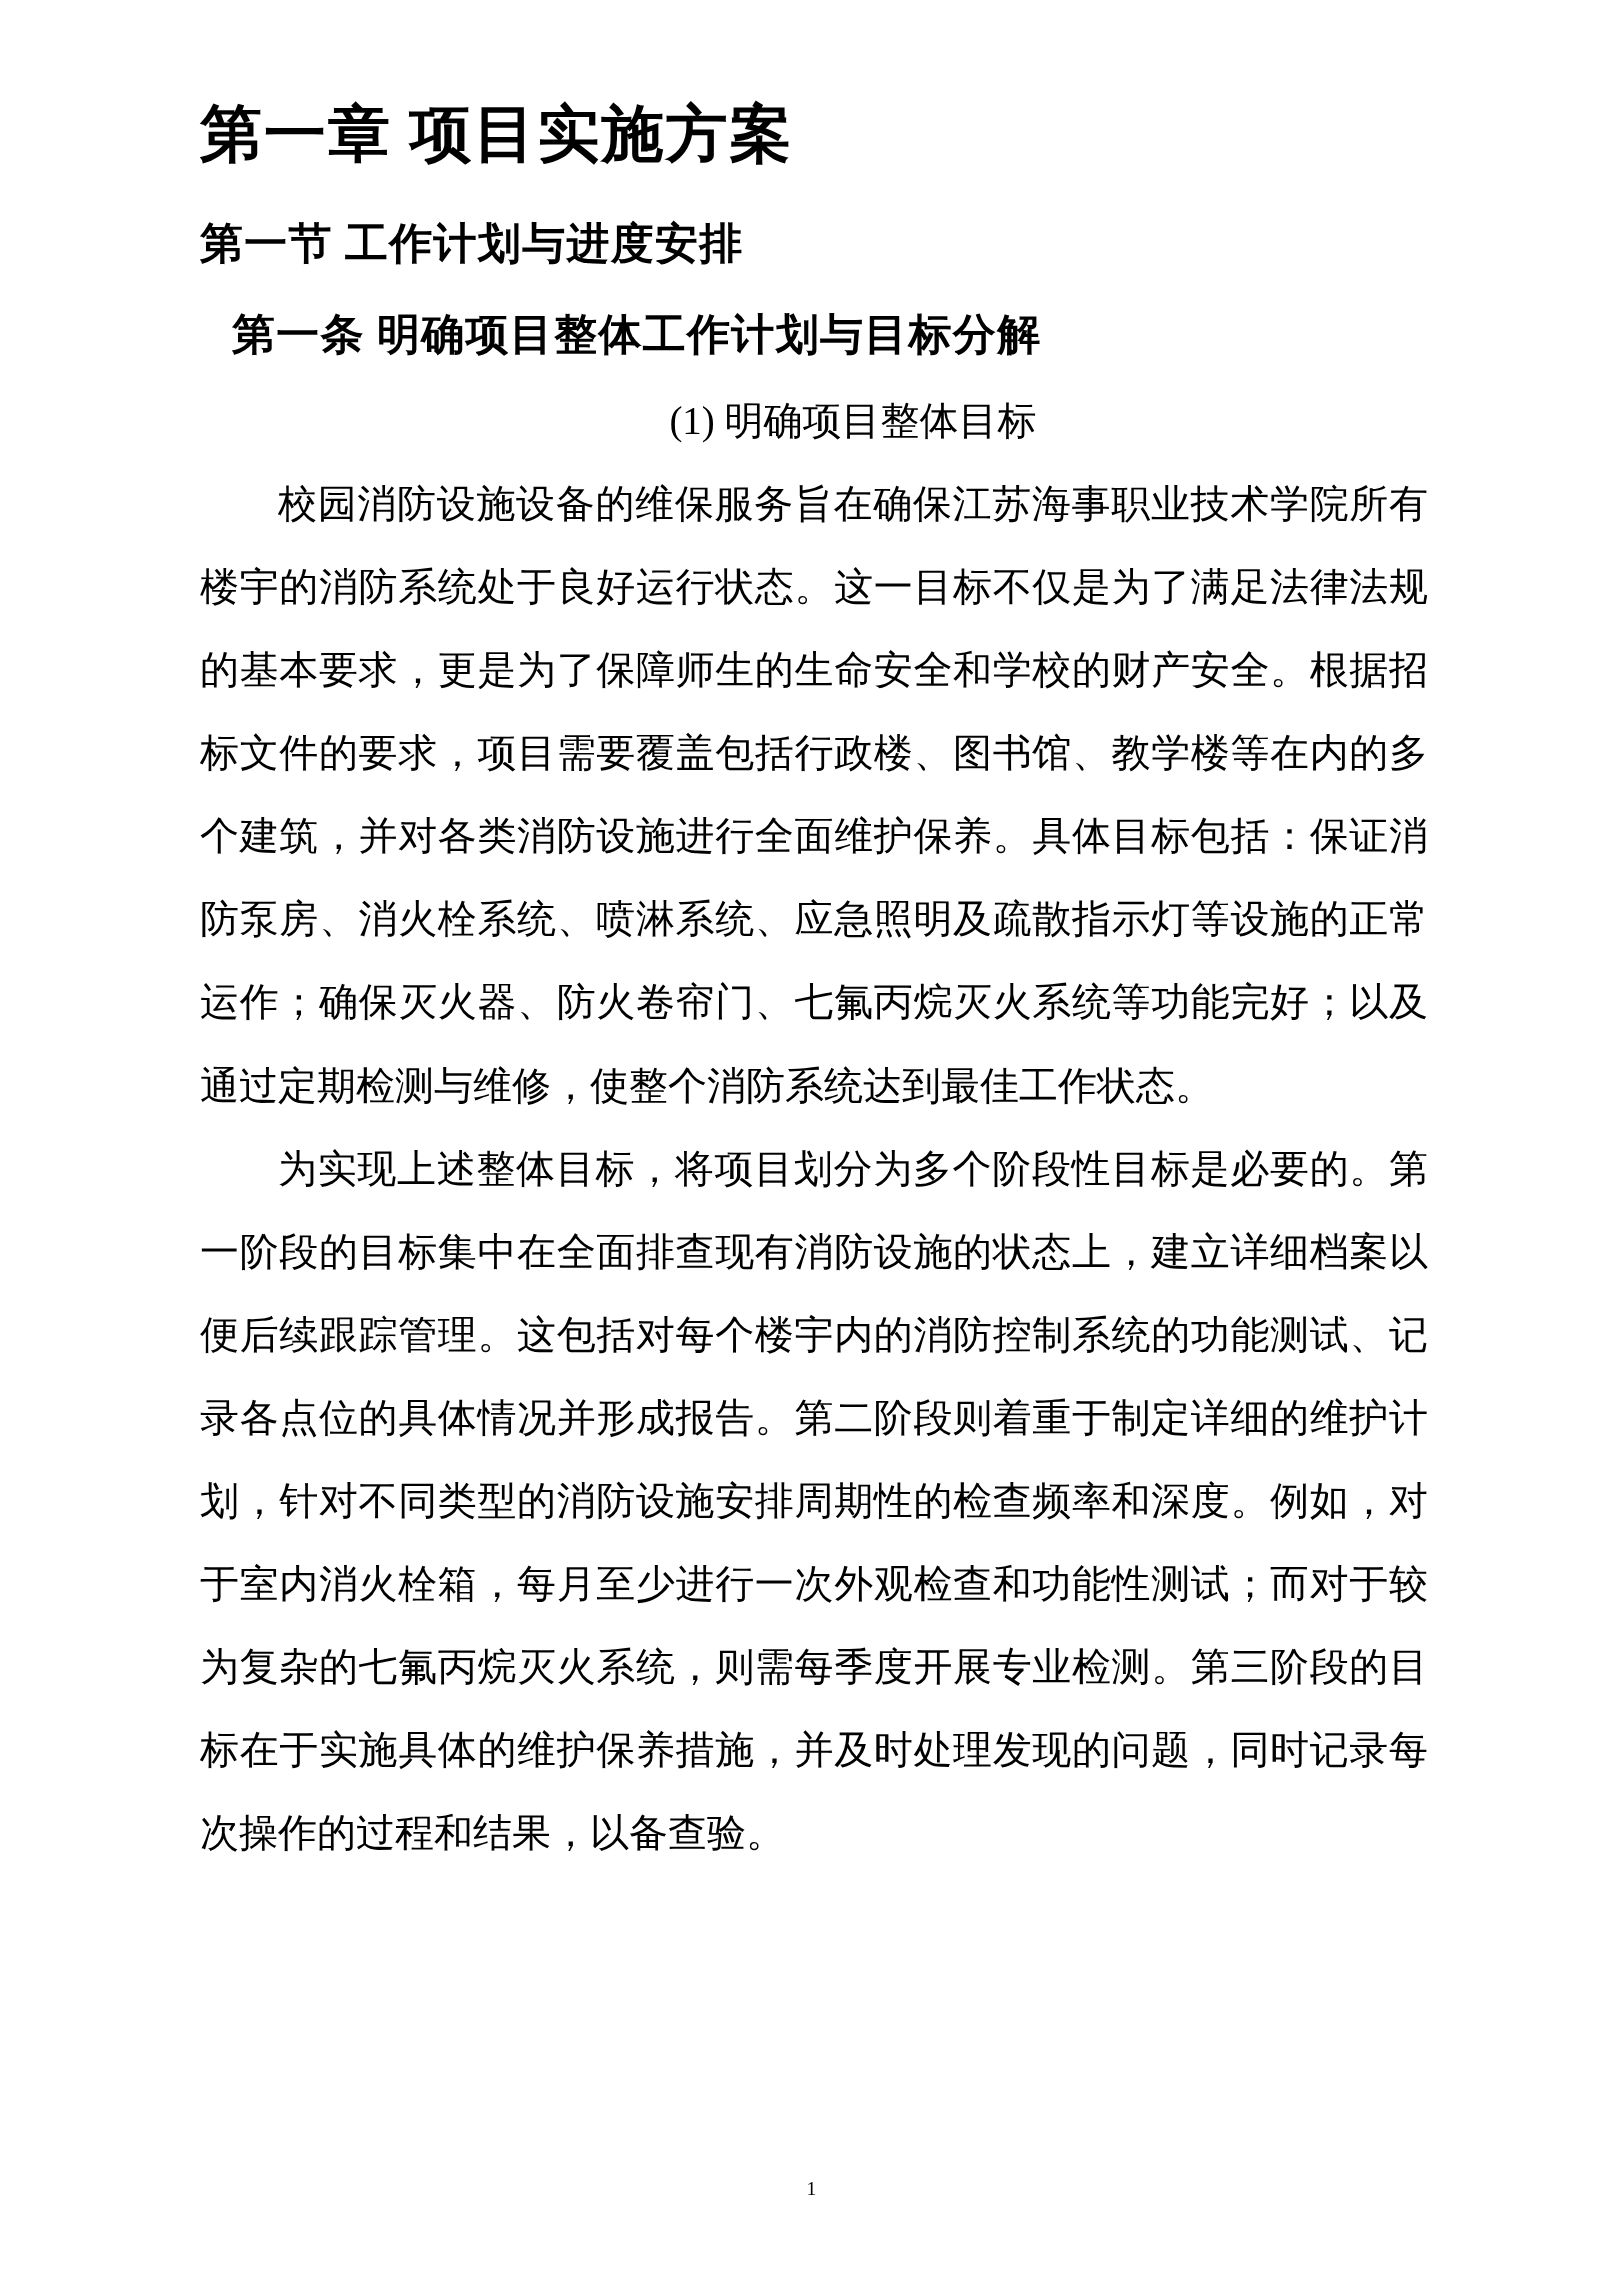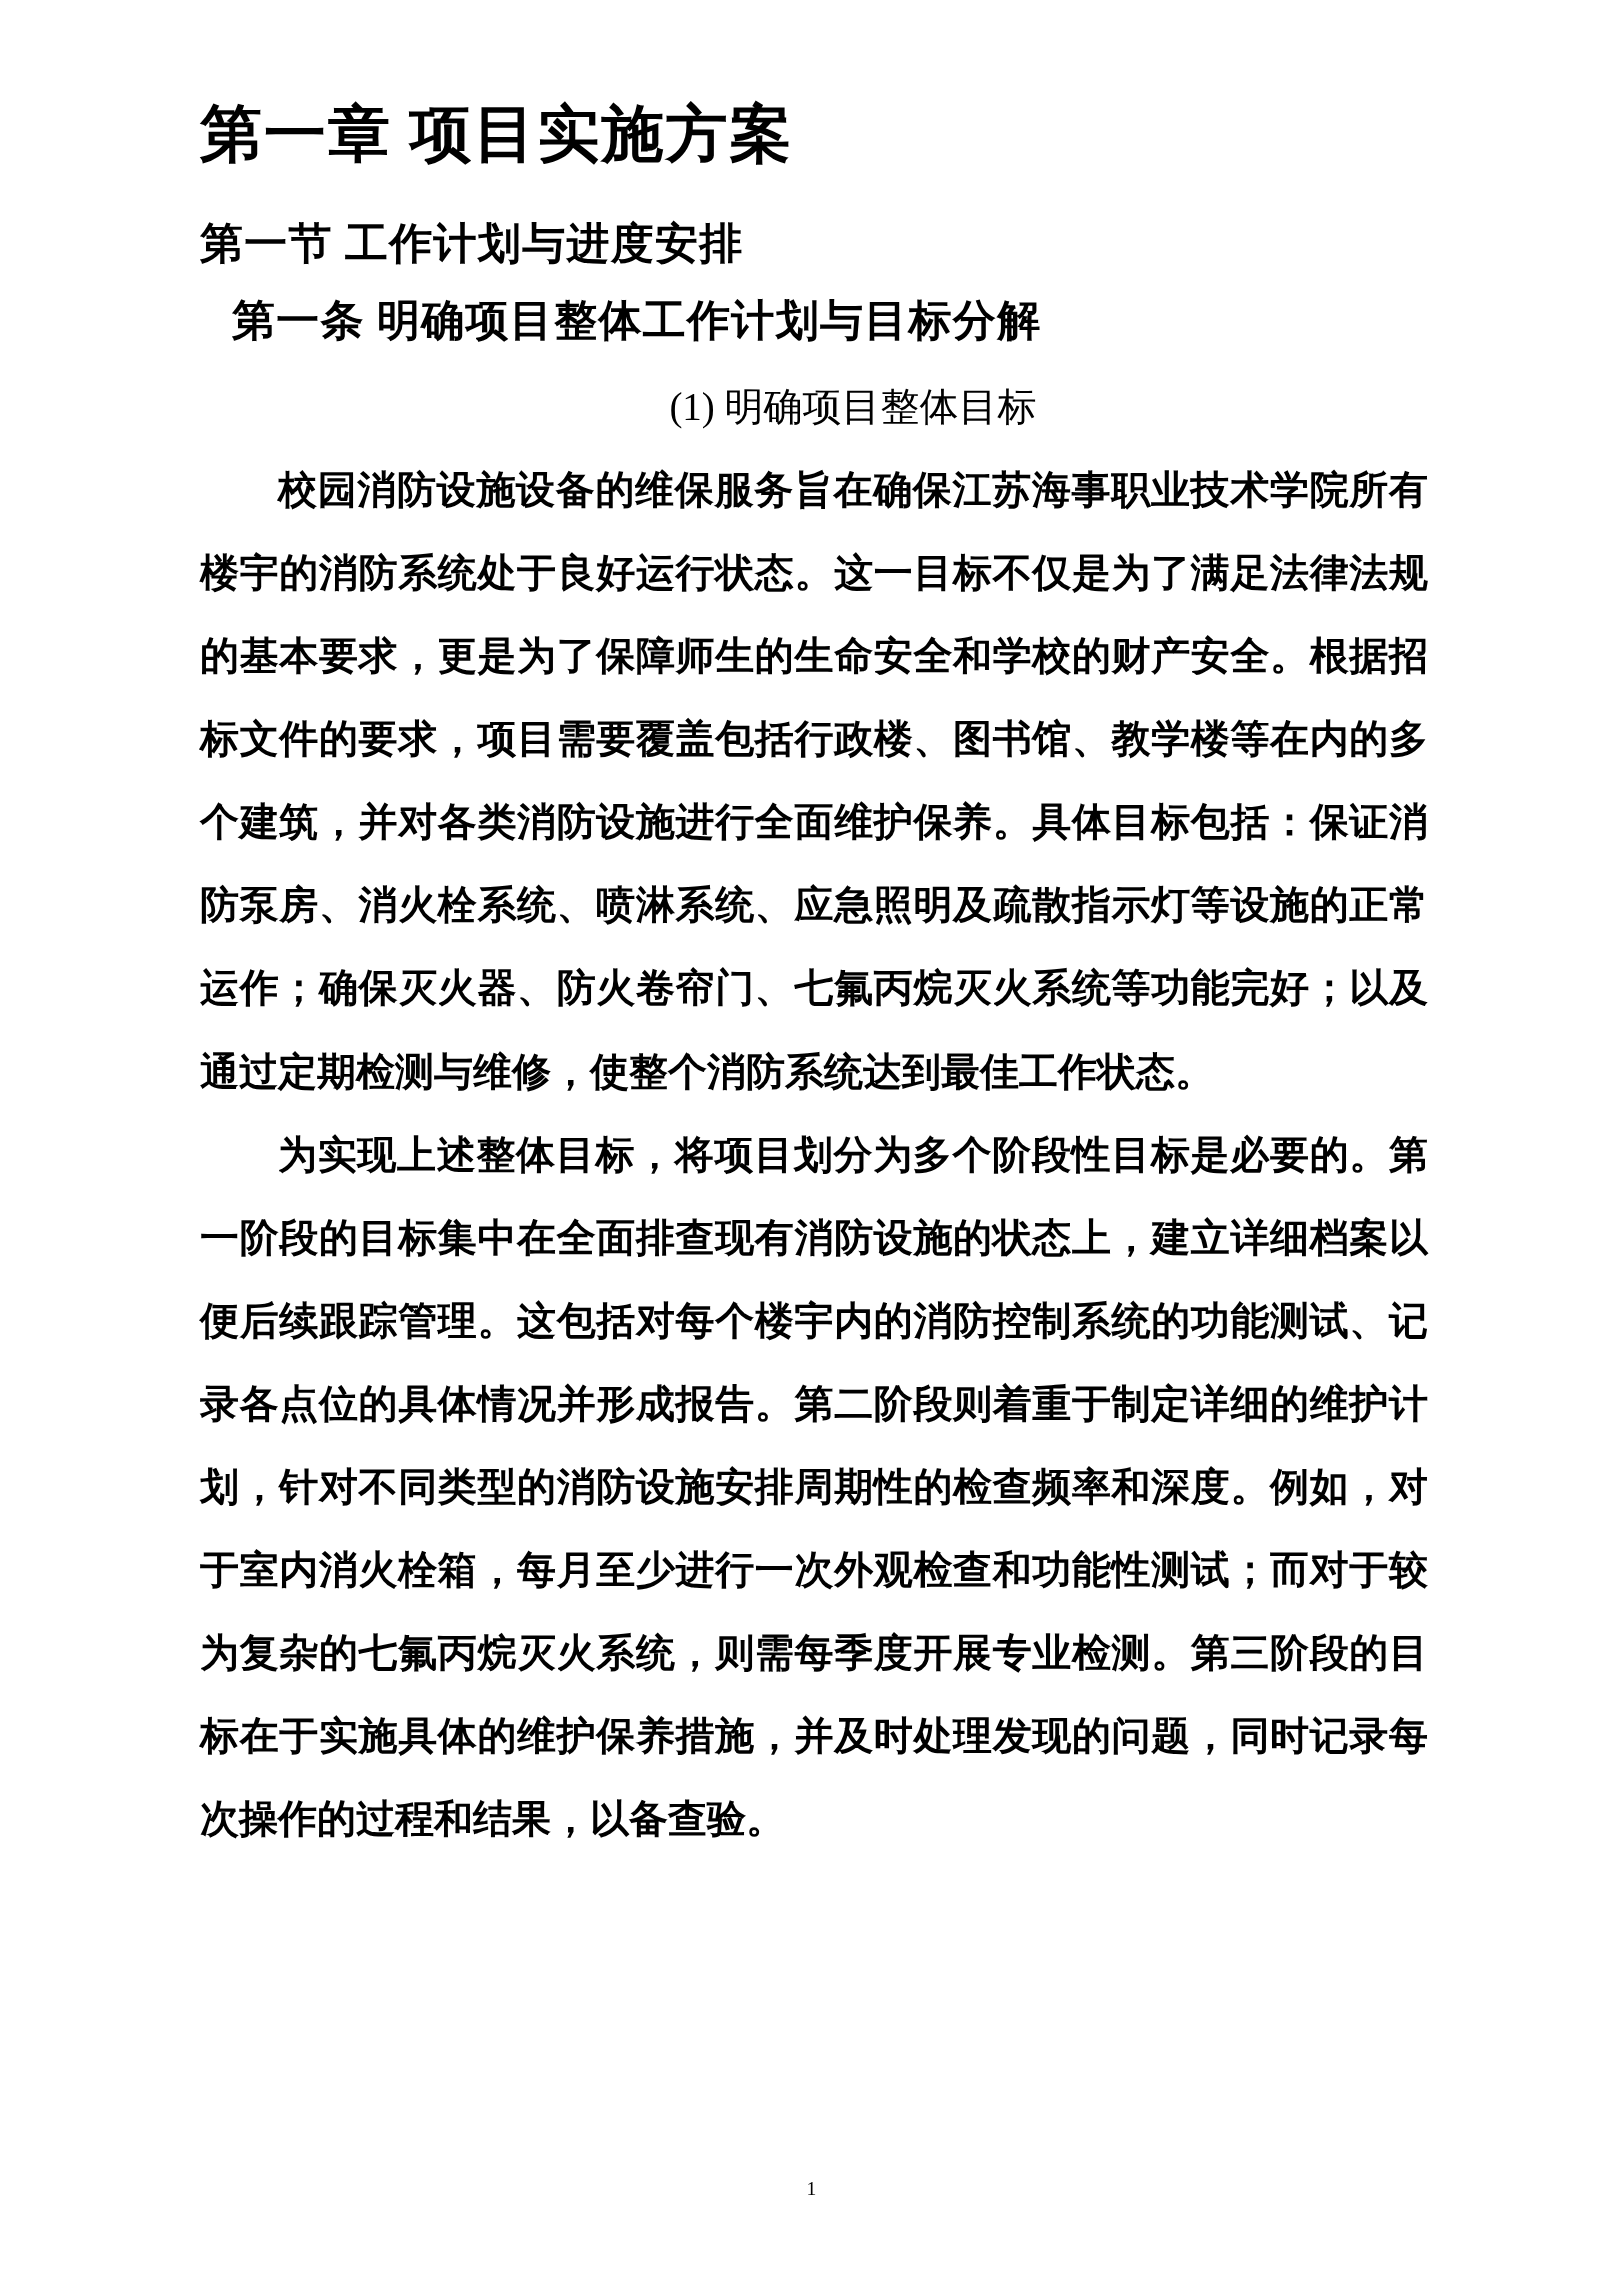--- a/index.html
+++ b/index.html
@@ -23,21 +23,21 @@
     font-weight: 700;
     line-height: 1.25;
     letter-spacing: 2px;
     margin-bottom: 43px;
   }
   .section-heading {
     font-size: 43px;
     font-weight: 700;
     line-height: 1.25;
     letter-spacing: 1.3px;
-    margin-bottom: 24px;
+    margin-bottom: 38px;
   }
   .article-heading {
     font-size: 43px;
     font-weight: 700;
     line-height: 1.25;
     letter-spacing: 1.3px;
     margin-bottom: 17px;
     margin-left: 32px;
   }
   .item-heading {
@@ -46,21 +46,21 @@
     text-indent: 2em;
     font-weight: 400;
     text-align: center;
   }
   .body-para {
     font-size: 39px;
     line-height: 2.13;
     text-indent: 2em;
     text-align: justify;
     text-justify: inter-ideograph;
-    font-weight: 700;
+    font-weight: 400;
   }
   .page-number {
     position: absolute;
     bottom: 95px;
     left: 0;
     width: 100%;
     text-align: center;
     font-size: 19.6px;
     color: #000000;
   }

